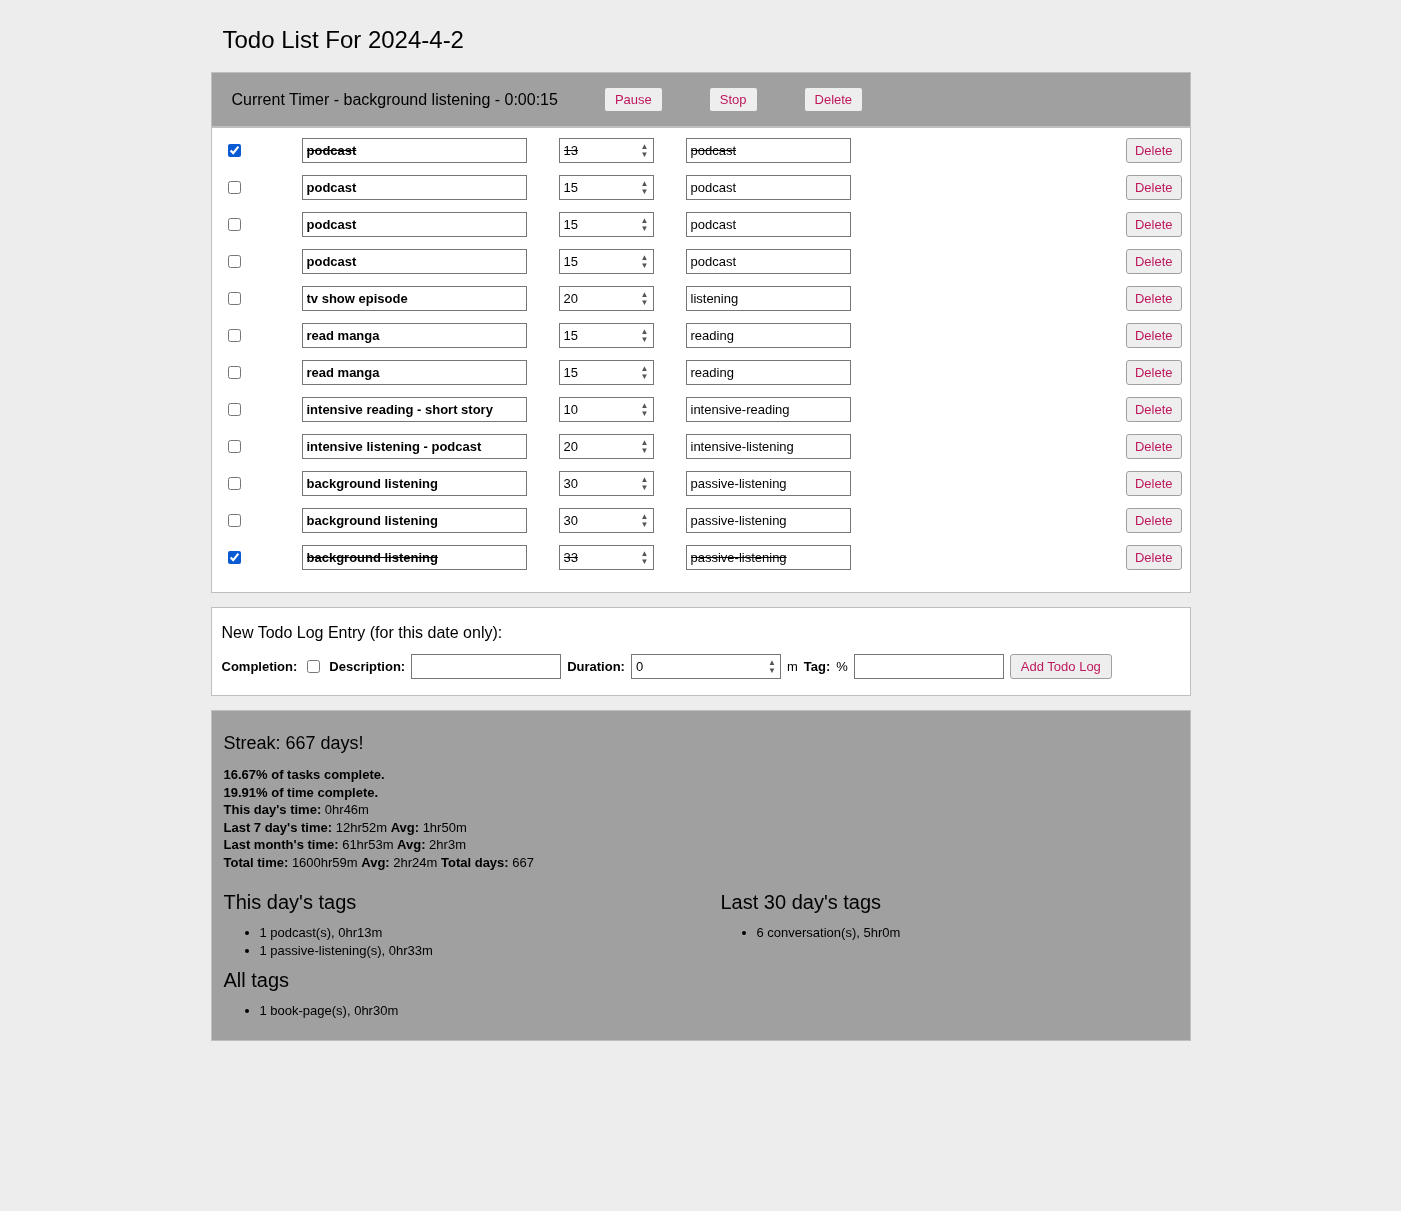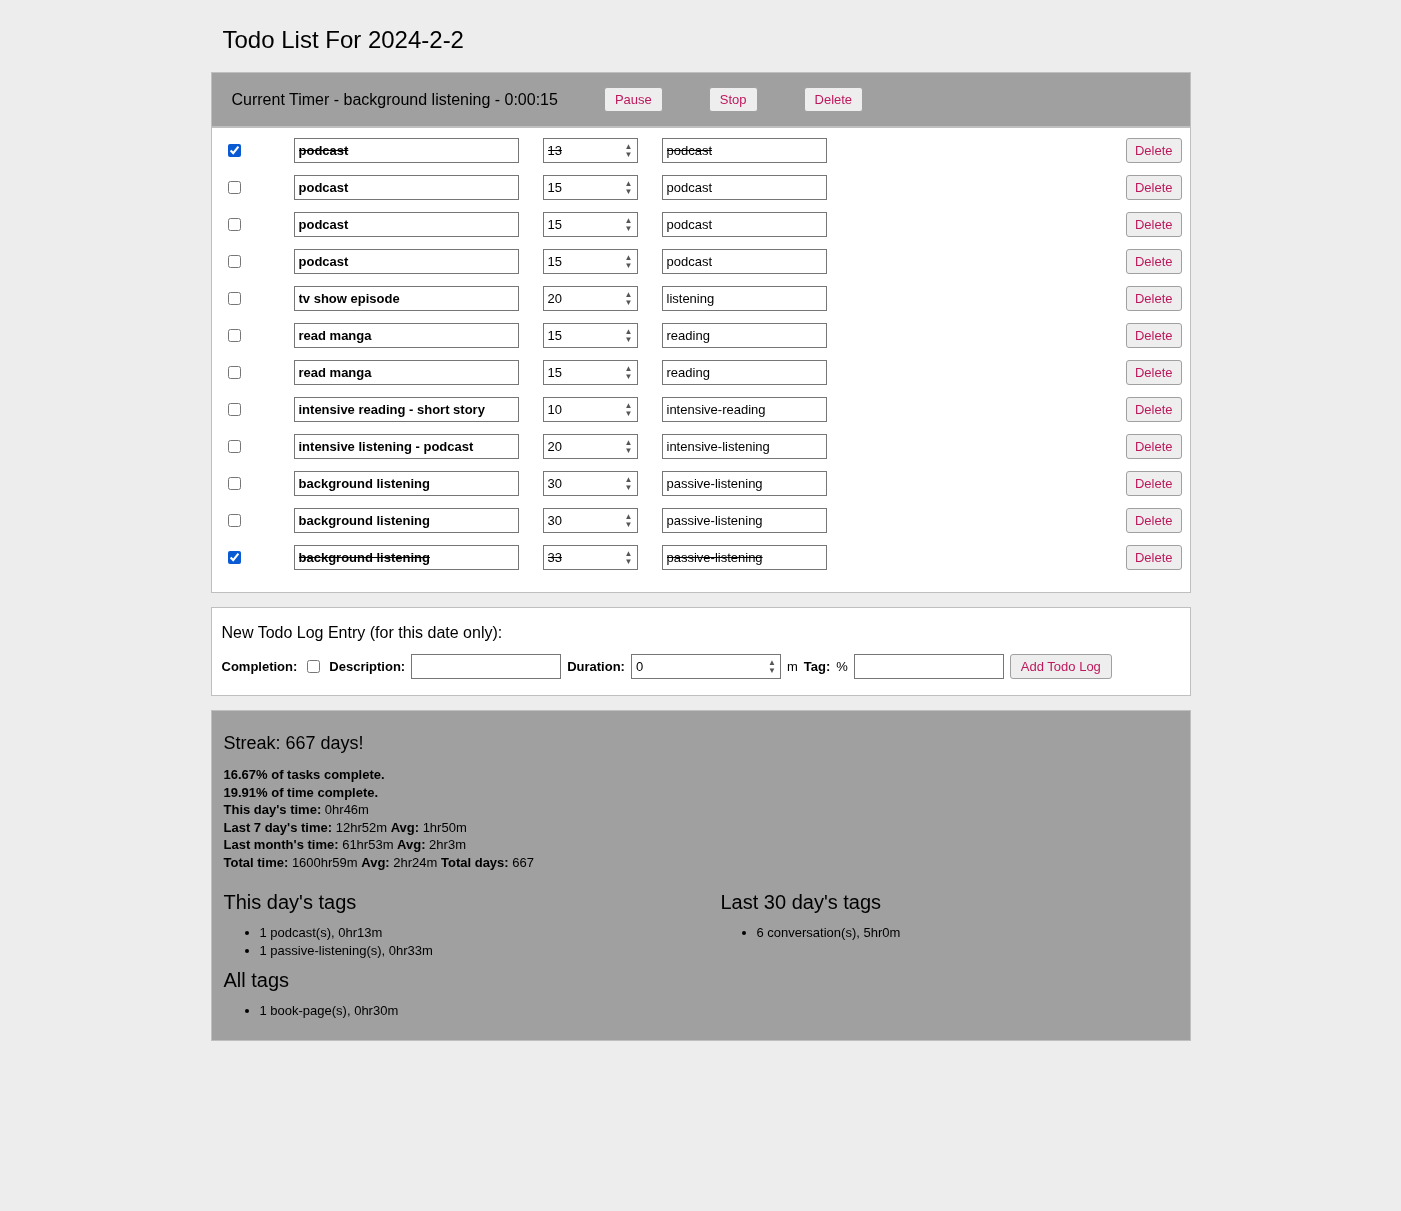--- a/index.html
+++ b/index.html
@@ -46,21 +46,21 @@
   .todo-container {
     border: 1px solid #bfbfbf;
     background: #fff;
     padding: 4px 8px 16px 8px;
     margin-top: 0;
   }
   .todo-row {
     display: grid;
     grid-template-columns: 50px 225px 95px 165px 1fr 60px;
     align-items: center;
-    gap: 24px;
+    gap: 32px;
     padding: 6px 0;
   }
   .todo-row .chk { text-align: left; padding-left: 4px; }
   .todo-row input[type="checkbox"] {
     width: 13px; height: 13px;
     accent-color: #0a5ad4;
   }
   .todo-row input[type="text"],
   .todo-row input[type="number"],
   .new-entry input[type="text"],
@@ -161,21 +161,21 @@
   }
   .tags-col li {
     font-size: 13px;
     line-height: 1.35;
   }
 </style>
 </head>
 <body>
 
 <div class="page">
-  <h1 class="page-title">Todo List For 2024-2-2</h1>
+  <h1 class="page-title">Todo List For 2024-4-2</h1>
 
   <div class="timer-bar">
     <span class="timer-text">Current Timer - background listening - 0:00:15</span>
     <button>Pause</button>
     <button>Stop</button>
     <button>Delete</button>
   </div>
 
   <div class="todo-container" id="todo-list">
       <div class="todo-row done">

